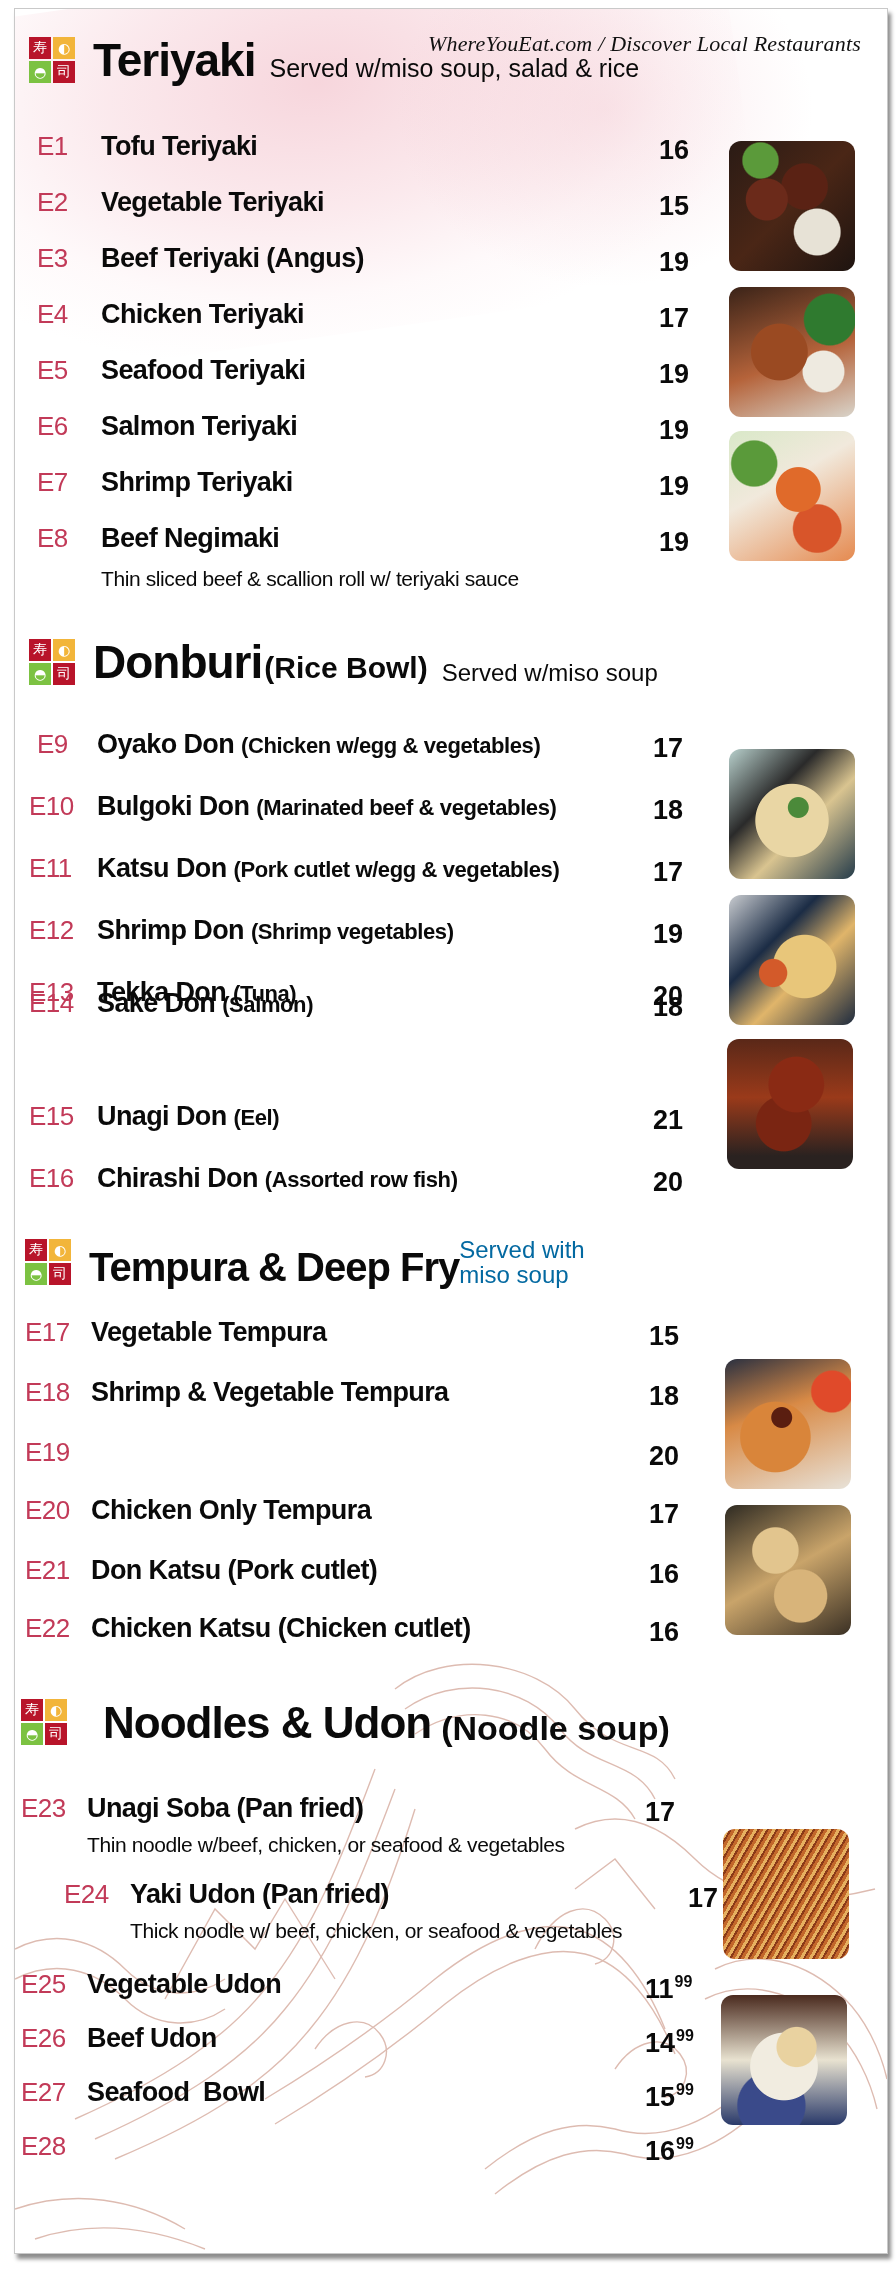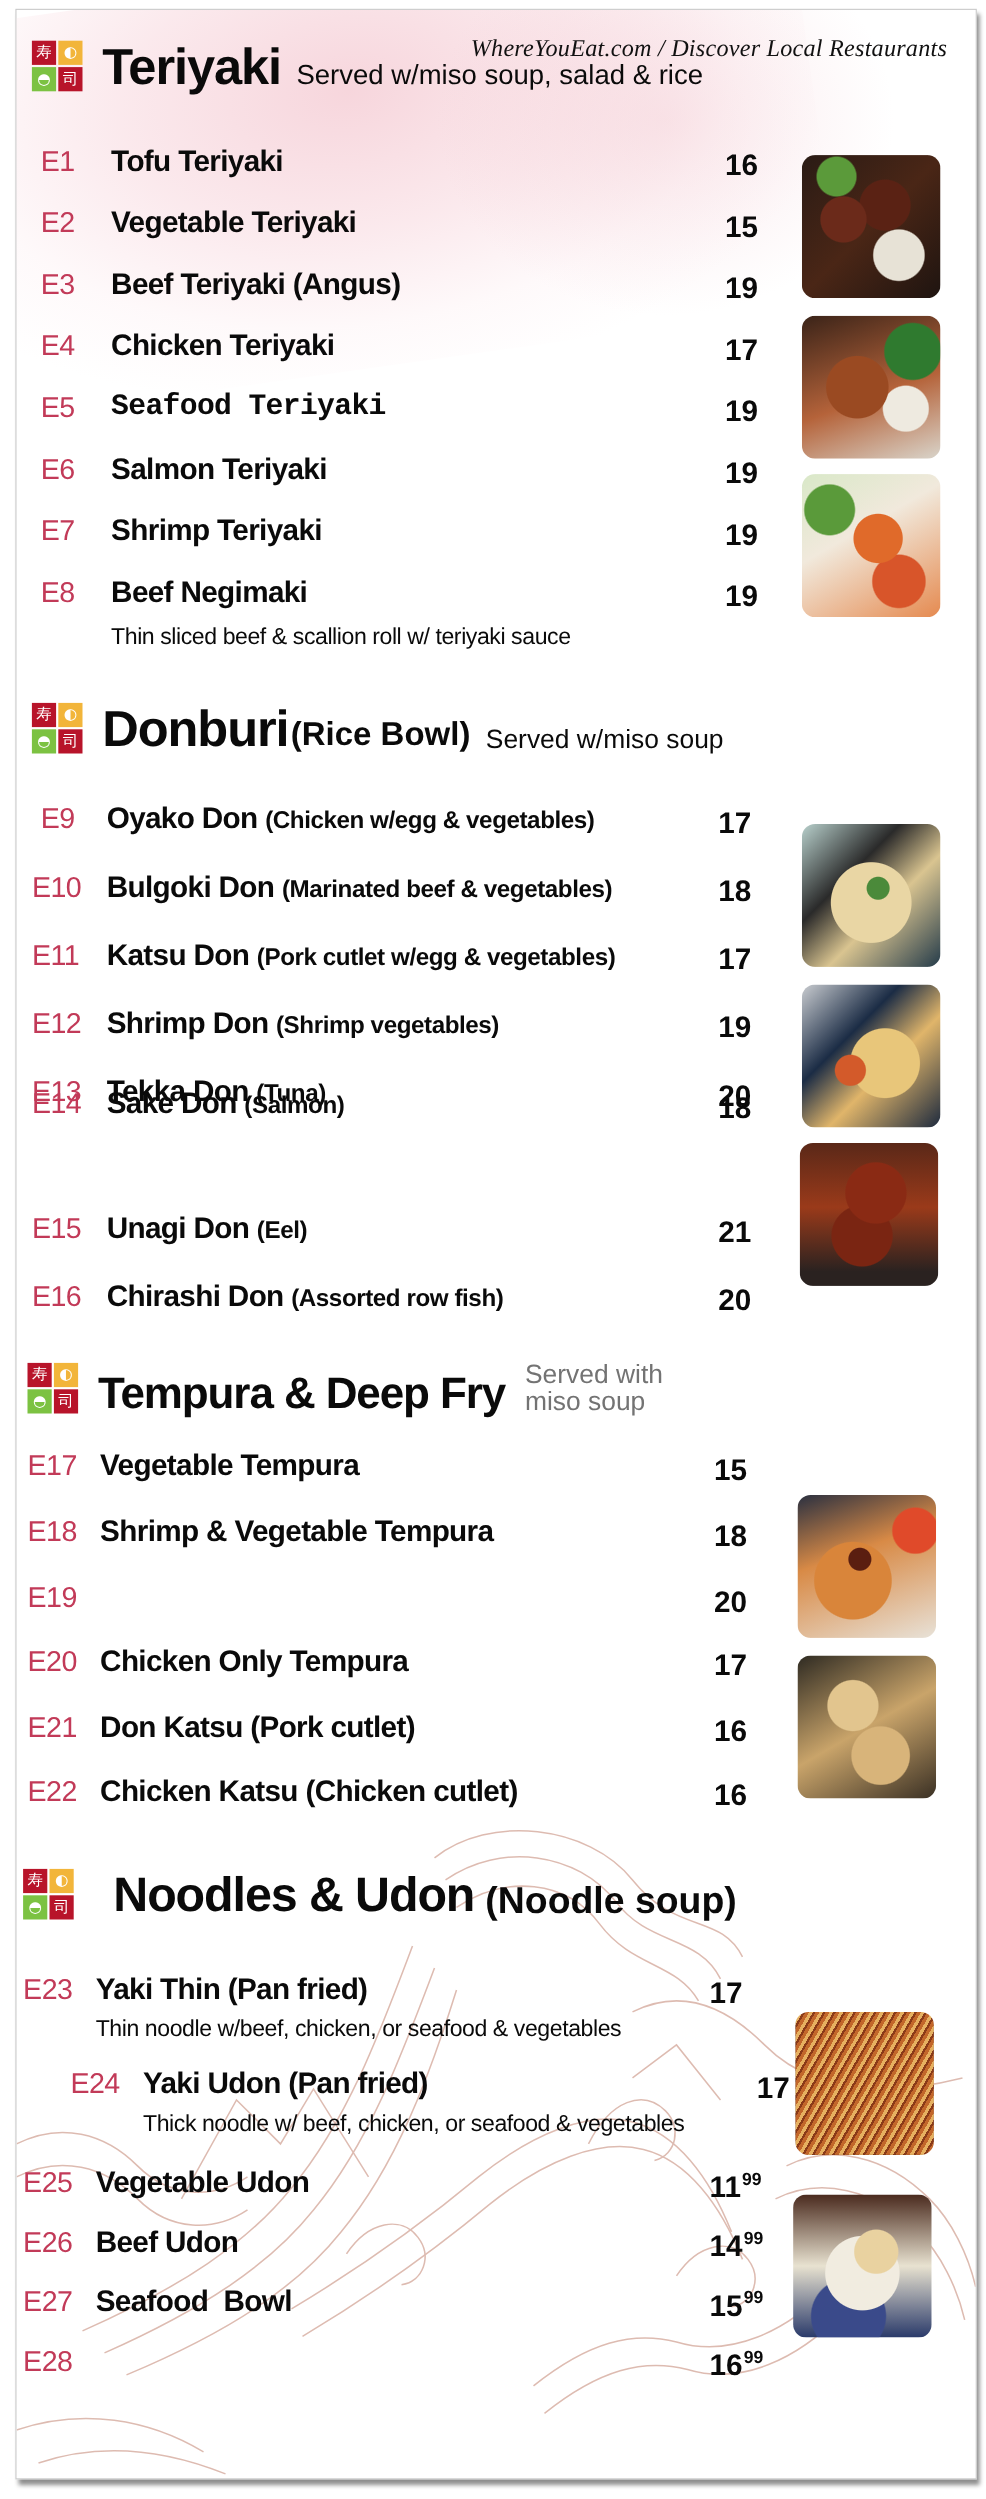--- a/index.html
+++ b/index.html
@@ -38,21 +38,21 @@
   }
   .logo span { display: flex; align-items: center; justify-content: center; font-size: 14px; color: #fff; font-family: "DejaVu Sans", sans-serif; }
   .logo .r { background: #b8142a; }
   .logo .y { background: #f2b53a; }
   .logo .g { background: #7cc242; }
   .sec-title {
     font-weight: bold; font-size: 46px; color: #0a0a0a; letter-spacing: -1px; line-height: 1;
   }
   .sec-paren { font-weight: bold; font-size: 30px; color: #0a0a0a; margin-left: 2px; line-height: 1; }
   .sec-sub { font-size: 25px; color: #0a0a0a; margin-left: 14px; line-height: 1; }
-  .sec-sub-2line { font-size: 24px; line-height: 1.05; margin-left: 18px; color: #737373; }
+  .sec-sub-2line { font-size: 24px; line-height: 1.05; color: #0369a1; }
 
   .item { position: absolute; left: 0; width: 700px; height: 40px; }
   .code { position: absolute; font-size: 26px; color: #c23a58; font-weight: normal; letter-spacing: -0.5px; }
   .name { position: absolute; font-size: 27px; font-weight: bold; color: #0a0a0a; white-space: nowrap; letter-spacing: -0.6px; }
   .name .paren { font-size: 22px; font-weight: bold; letter-spacing: -0.4px; }
   .desc { position: absolute; font-size: 21px; color: #0a0a0a; white-space: nowrap; letter-spacing: -0.4px; }
   .price { position: absolute; font-size: 27px; font-weight: bold; color: #0a0a0a; }
   .price sup { font-size: 16px; vertical-align: 11px; margin-left: 1px; }
 
   .photo {
@@ -164,21 +164,21 @@
     <span class="name" style="left:86px;">Beef Teriyaki (Angus)</span>
     <span class="price" style="left:644px;top:4px;">19</span>
   </div>
   <div class="item" style="top:290px;">
     <span class="code" style="left:22px;">E4</span>
     <span class="name" style="left:86px;">Chicken Teriyaki</span>
     <span class="price" style="left:644px;top:4px;">17</span>
   </div>
   <div class="item" style="top:346px;">
     <span class="code" style="left:22px;">E5</span>
-    <span class="name" style="left:86px;font-family:Liberation Mono, monospace;">Seafood Teriyaki</span>
+    <span class="name" style="left:86px;">Seafood Teriyaki</span>
     <span class="price" style="left:644px;top:4px;">19</span>
   </div>
   <div class="item" style="top:402px;">
     <span class="code" style="left:22px;">E6</span>
     <span class="name" style="left:86px;">Salmon Teriyaki</span>
     <span class="price" style="left:644px;top:4px;">19</span>
   </div>
   <div class="item" style="top:458px;">
     <span class="code" style="left:22px;">E7</span>
     <span class="name" style="left:86px;">Shrimp Teriyaki</span>
@@ -305,21 +305,21 @@
       <span class="y">◐</span>
       <span class="g">◓</span>
       <span class="r">司</span>
     </div>
     <span class="sec-title" style="font-size:44px;">Noodles &amp; Udon</span>
     <span class="sec-paren" style="font-size:34px;margin-left:10px;">(Noodle soup)</span>
   </div>
 
   <div class="item" style="top:1784px; height:80px;">
     <span class="code" style="left:6px;">E23</span>
-    <span class="name" style="left:72px;">Yaki Thin (Pan fried)</span>
+    <span class="name" style="left:72px;">Unagi Soba (Pan fried)</span>
     <span class="price" style="left:630px;top:4px;">17</span>
     <span class="desc" style="left:72px;top:40px;">Thin noodle w/beef, chicken, or seafood &amp; vegetables</span>
   </div>
   <div class="item" style="top:1870px; height:80px;margin-left:43px;">
     <span class="code" style="left:6px;">E24</span>
     <span class="name" style="left:72px;">Yaki Udon (Pan fried)</span>
     <span class="price" style="left:630px;top:4px;">17</span>
     <span class="desc" style="left:72px;top:40px;">Thick noodle w/ beef, chicken, or seafood &amp; vegetables</span>
   </div>
   <div class="item" style="top:1960px;">

